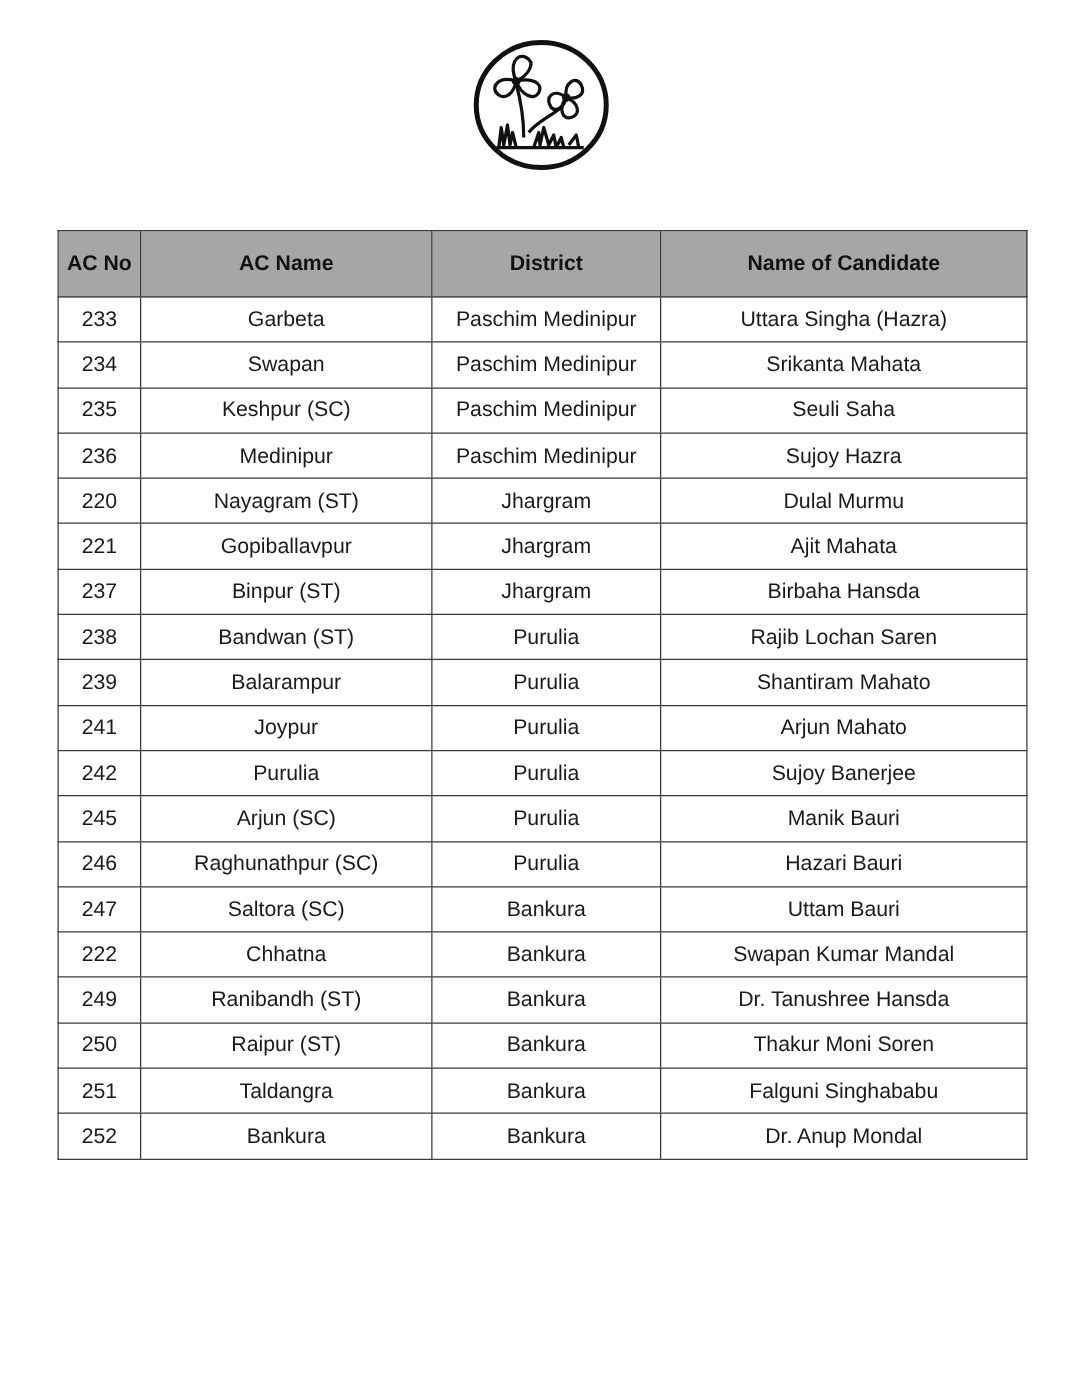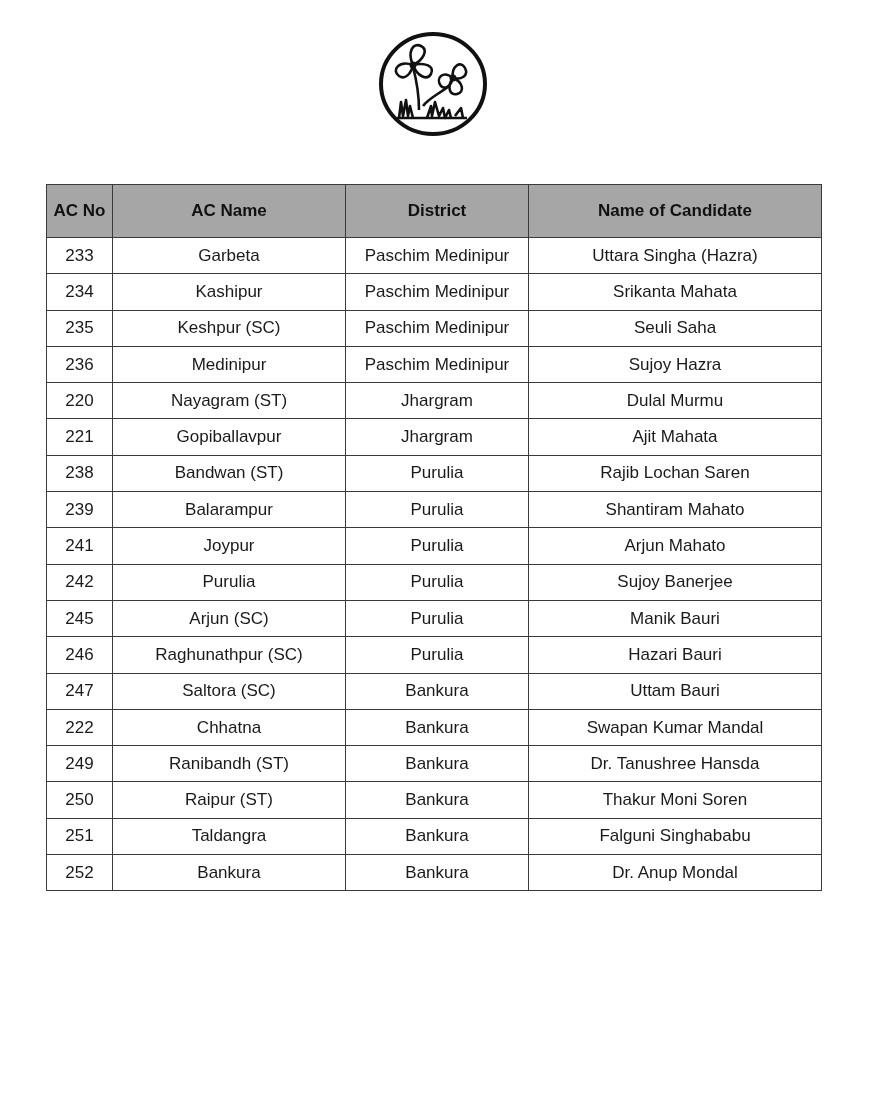--- a/index.html
+++ b/index.html
@@ -58,21 +58,21 @@
   </thead>
   <tbody id="tbody">
       <tr>
         <td>233</td>
         <td>Garbeta</td>
         <td>Paschim Medinipur</td>
         <td>Uttara Singha (Hazra)</td>
       </tr>
       <tr>
         <td>234</td>
-        <td>Kashipur</td>
+        <td>Swapan</td>
         <td>Paschim Medinipur</td>
         <td>Srikanta Mahata</td>
       </tr>
       <tr>
         <td>235</td>
         <td>Keshpur (SC)</td>
         <td>Paschim Medinipur</td>
         <td>Seuli Saha</td>
       </tr>
       <tr>
@@ -85,20 +85,26 @@
         <td>220</td>
         <td>Nayagram (ST)</td>
         <td>Jhargram</td>
         <td>Dulal Murmu</td>
       </tr>
       <tr>
         <td>221</td>
         <td>Gopiballavpur</td>
         <td>Jhargram</td>
         <td>Ajit Mahata</td>
+      </tr>
+      <tr>
+        <td>237</td>
+        <td>Binpur (ST)</td>
+        <td>Jhargram</td>
+        <td>Birbaha Hansda</td>
       </tr>
       <tr>
         <td>238</td>
         <td>Bandwan (ST)</td>
         <td>Purulia</td>
         <td>Rajib Lochan Saren</td>
       </tr>
       <tr>
         <td>239</td>
         <td>Balarampur</td>

